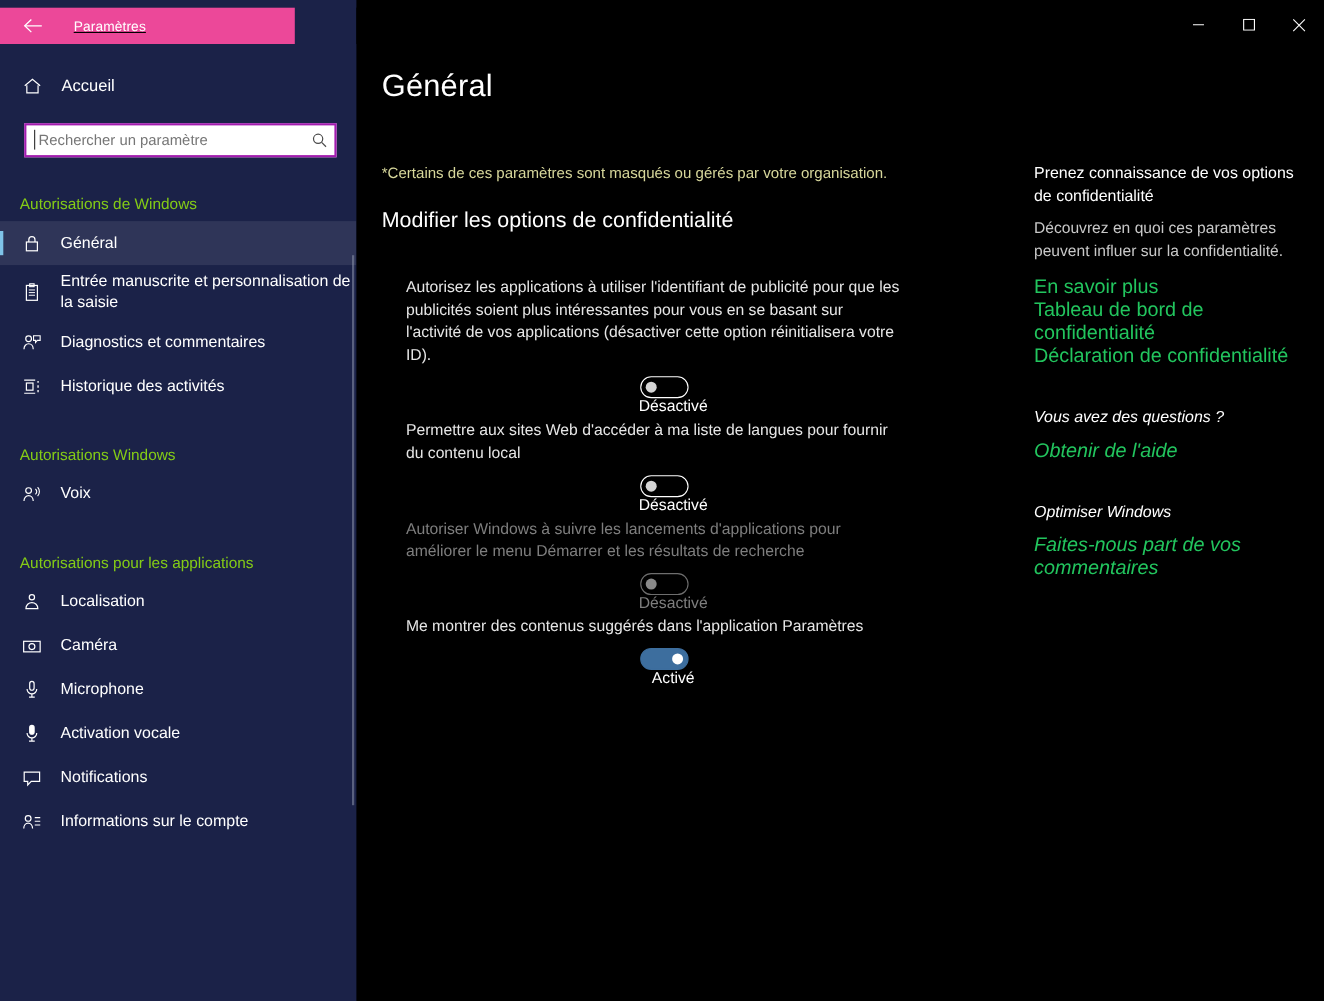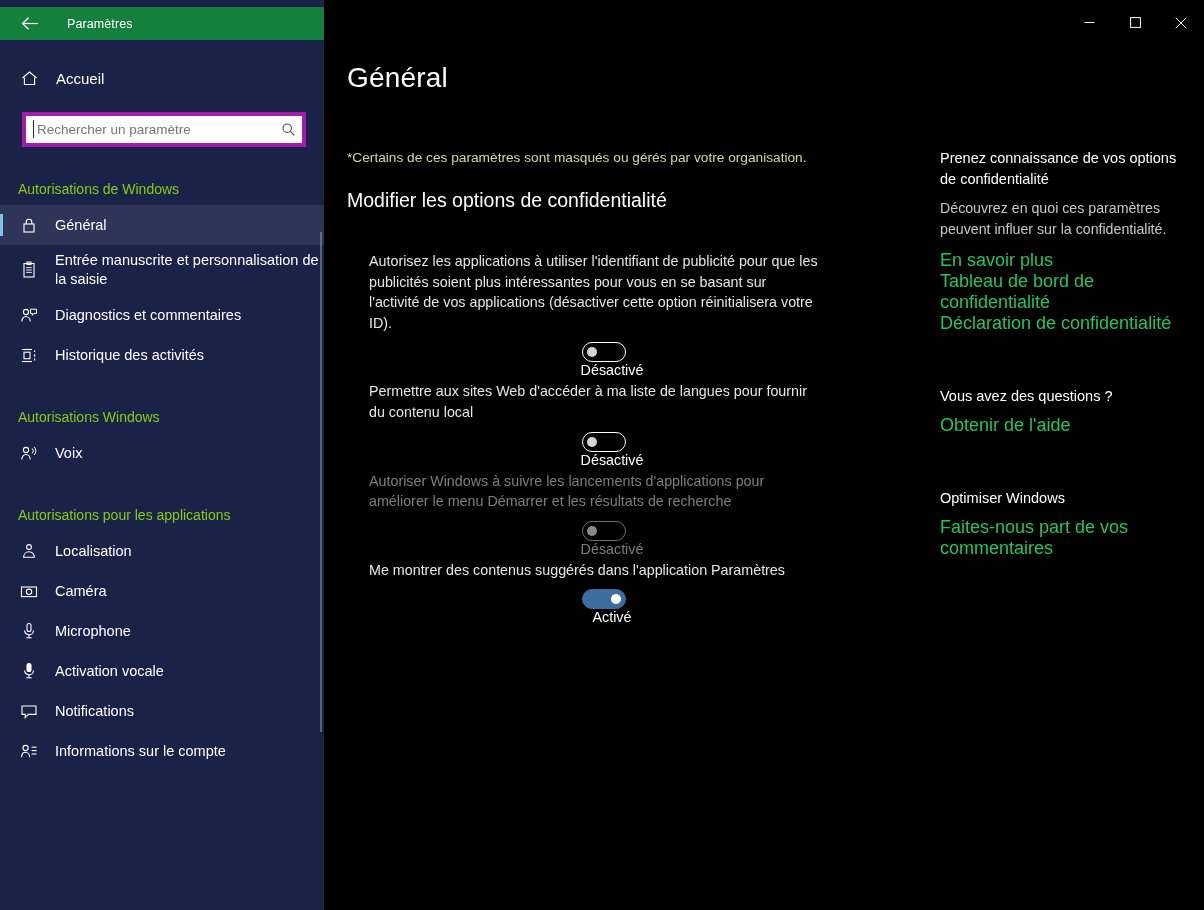--- a/index.html
+++ b/index.html
@@ -46,24 +46,25 @@
   .titlebar {
     position: absolute;
     top: 7px; left: 0;
     width: 1204px;
     height: 33px;
     z-index: 6;
   }
   .titlebar-left {
     position: absolute;
     top: 0; left: 0;
-    width: 324px; height: 33px;
-    background: #15803d;
+    width: 268px; height: 33px;
+    background: #ec4899;
     display: flex;
     align-items: center;
+    text-decoration: underline;
   }
   .back-btn {
     width: 45px; height: 32px;
     display: flex; align-items: center; justify-content: center;
     margin-left: 8px;
     cursor: default;
   }
   .back-btn svg { display: block; }
   .app-title {
     color: #ffffff;
@@ -117,21 +118,21 @@
   }
   .home-label {
     color: #ffffff;
     font-size: 15px;
   }
 
   .search-wrap {
     margin: 14px 18px 0 22px;
     height: 27px;
     background: #ffffff;
-    border: 4px solid #a21caf;
+    border: 2px solid #a21caf;
     display: flex;
     align-items: center;
     position: relative;
   }
   .search-caret {
     position: absolute;
     left: 7px; top: 4px;
     width: 1px; height: 18px;
     background: #2c2c2c;
   }
@@ -330,21 +331,21 @@
   .help-link {
     display: block;
     color: #22c55e;
     font-size: 18px;
     line-height: 21px;
     text-decoration: none;
     cursor: default;
     width: max-content;
     max-width: 100%;
   }
-  .help-group.spaced { margin-top: 52px; }
+  .help-group.spaced { margin-top: 36px; font-style: italic; }
 </style>
 </head>
 <body>
 
 <div class="desktop-strip">
   <div class="desktop-strip-sheen"></div>
 </div>
 
 <div class="window">
 

